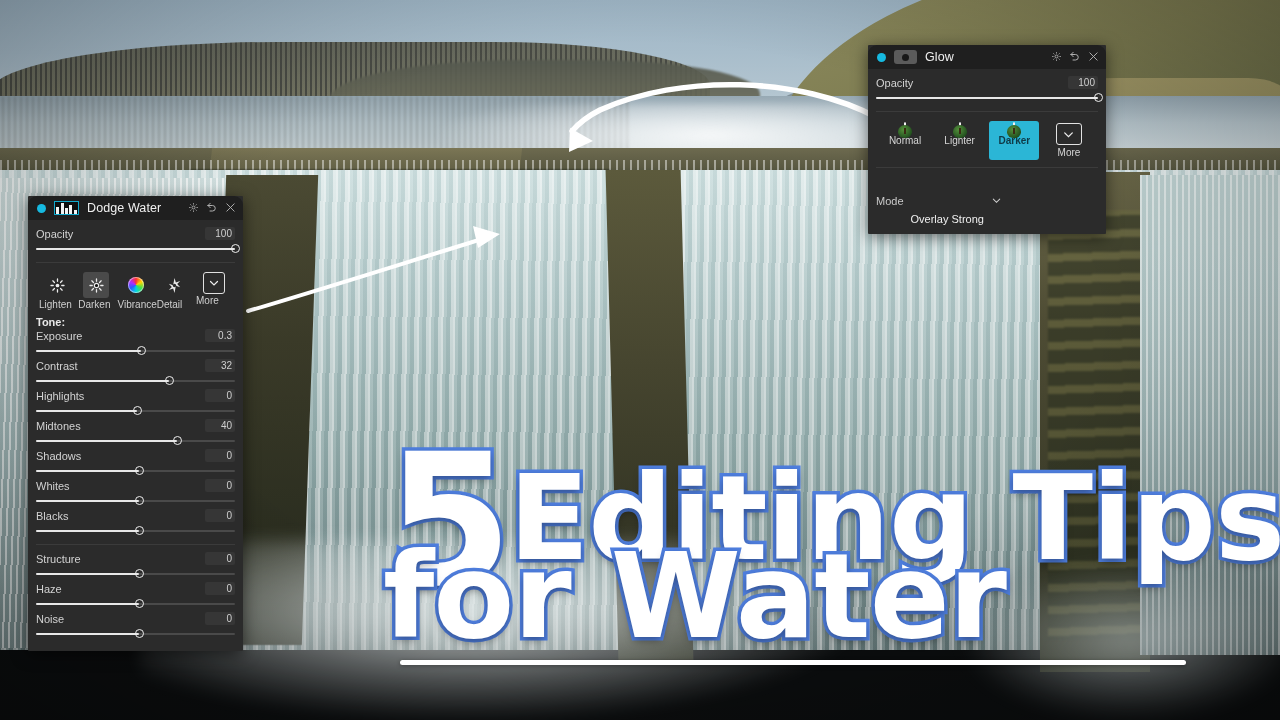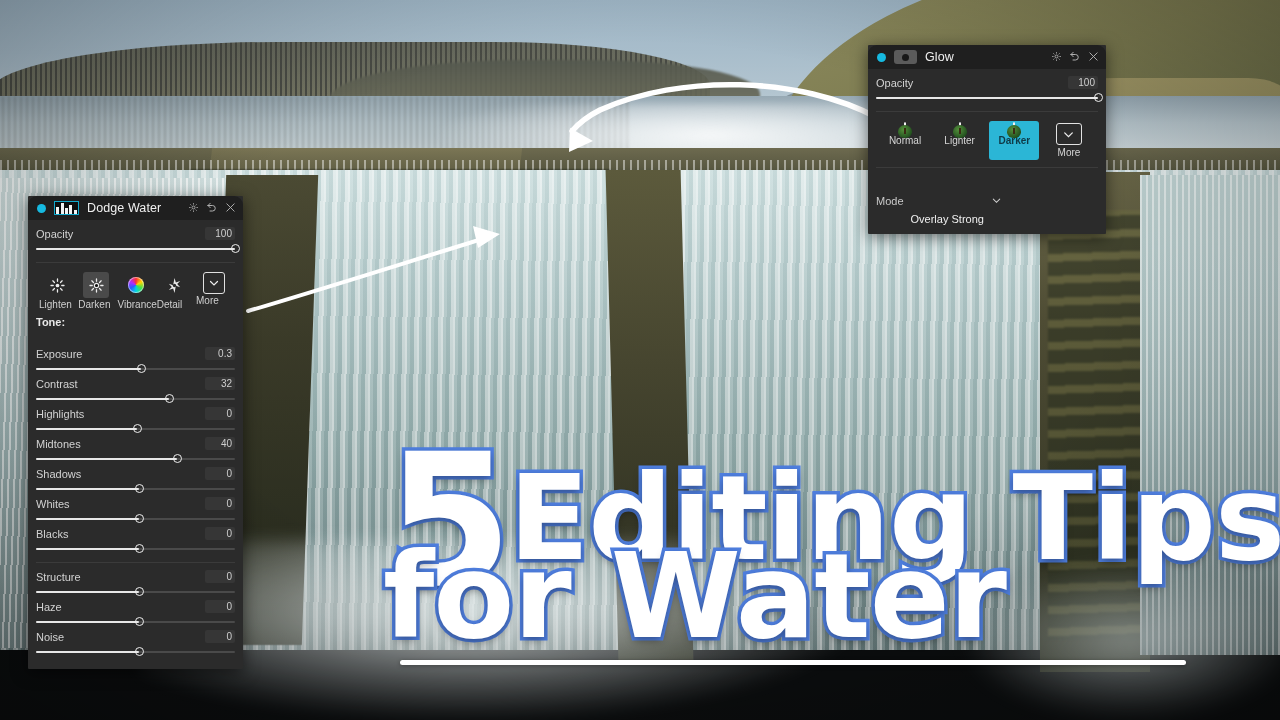--- a/index.html
+++ b/index.html
@@ -207,21 +207,21 @@
     position:absolute; left:0; right:0; top:5px; height:2px; background:#4a4a4a; border-radius:1px;
   }
   .slider .fill {
     position:absolute; left:0; top:5px; height:2px; background:#e8e8e8; border-radius:1px;
   }
   .slider .knob {
     position:absolute; top:1px; width:9px; height:9px; margin-left:-4.5px;
     border:1.4px solid #eee; border-radius:50%; background:transparent;
   }
   .divider { height:1px; background:#3b3b3b; margin:7px 0 7px 0; }
-  .sec-title { font-size:11px; font-weight:bold; color:#e8e8e8; margin:0 0 19px 0; }
+  .sec-title { font-size:11px; font-weight:bold; color:#e8e8e8; margin:0 0 1px 0; }
 
   .tools { display:flex; justify-content:space-between; padding:2px 3px 0 3px; }
   .tool { width:36px; text-align:left; cursor:pointer; }
   .tool .glyph {
     width:26px; height:26px; margin:0 auto 1px auto;
     display:flex; align-items:center; justify-content:center; border-radius:3px;
   }
   .tool .cap { font-size:10px; color:#cfcfcf; display:block; }
   .tool.sel .glyph { background:#4a4a4a; }
 

